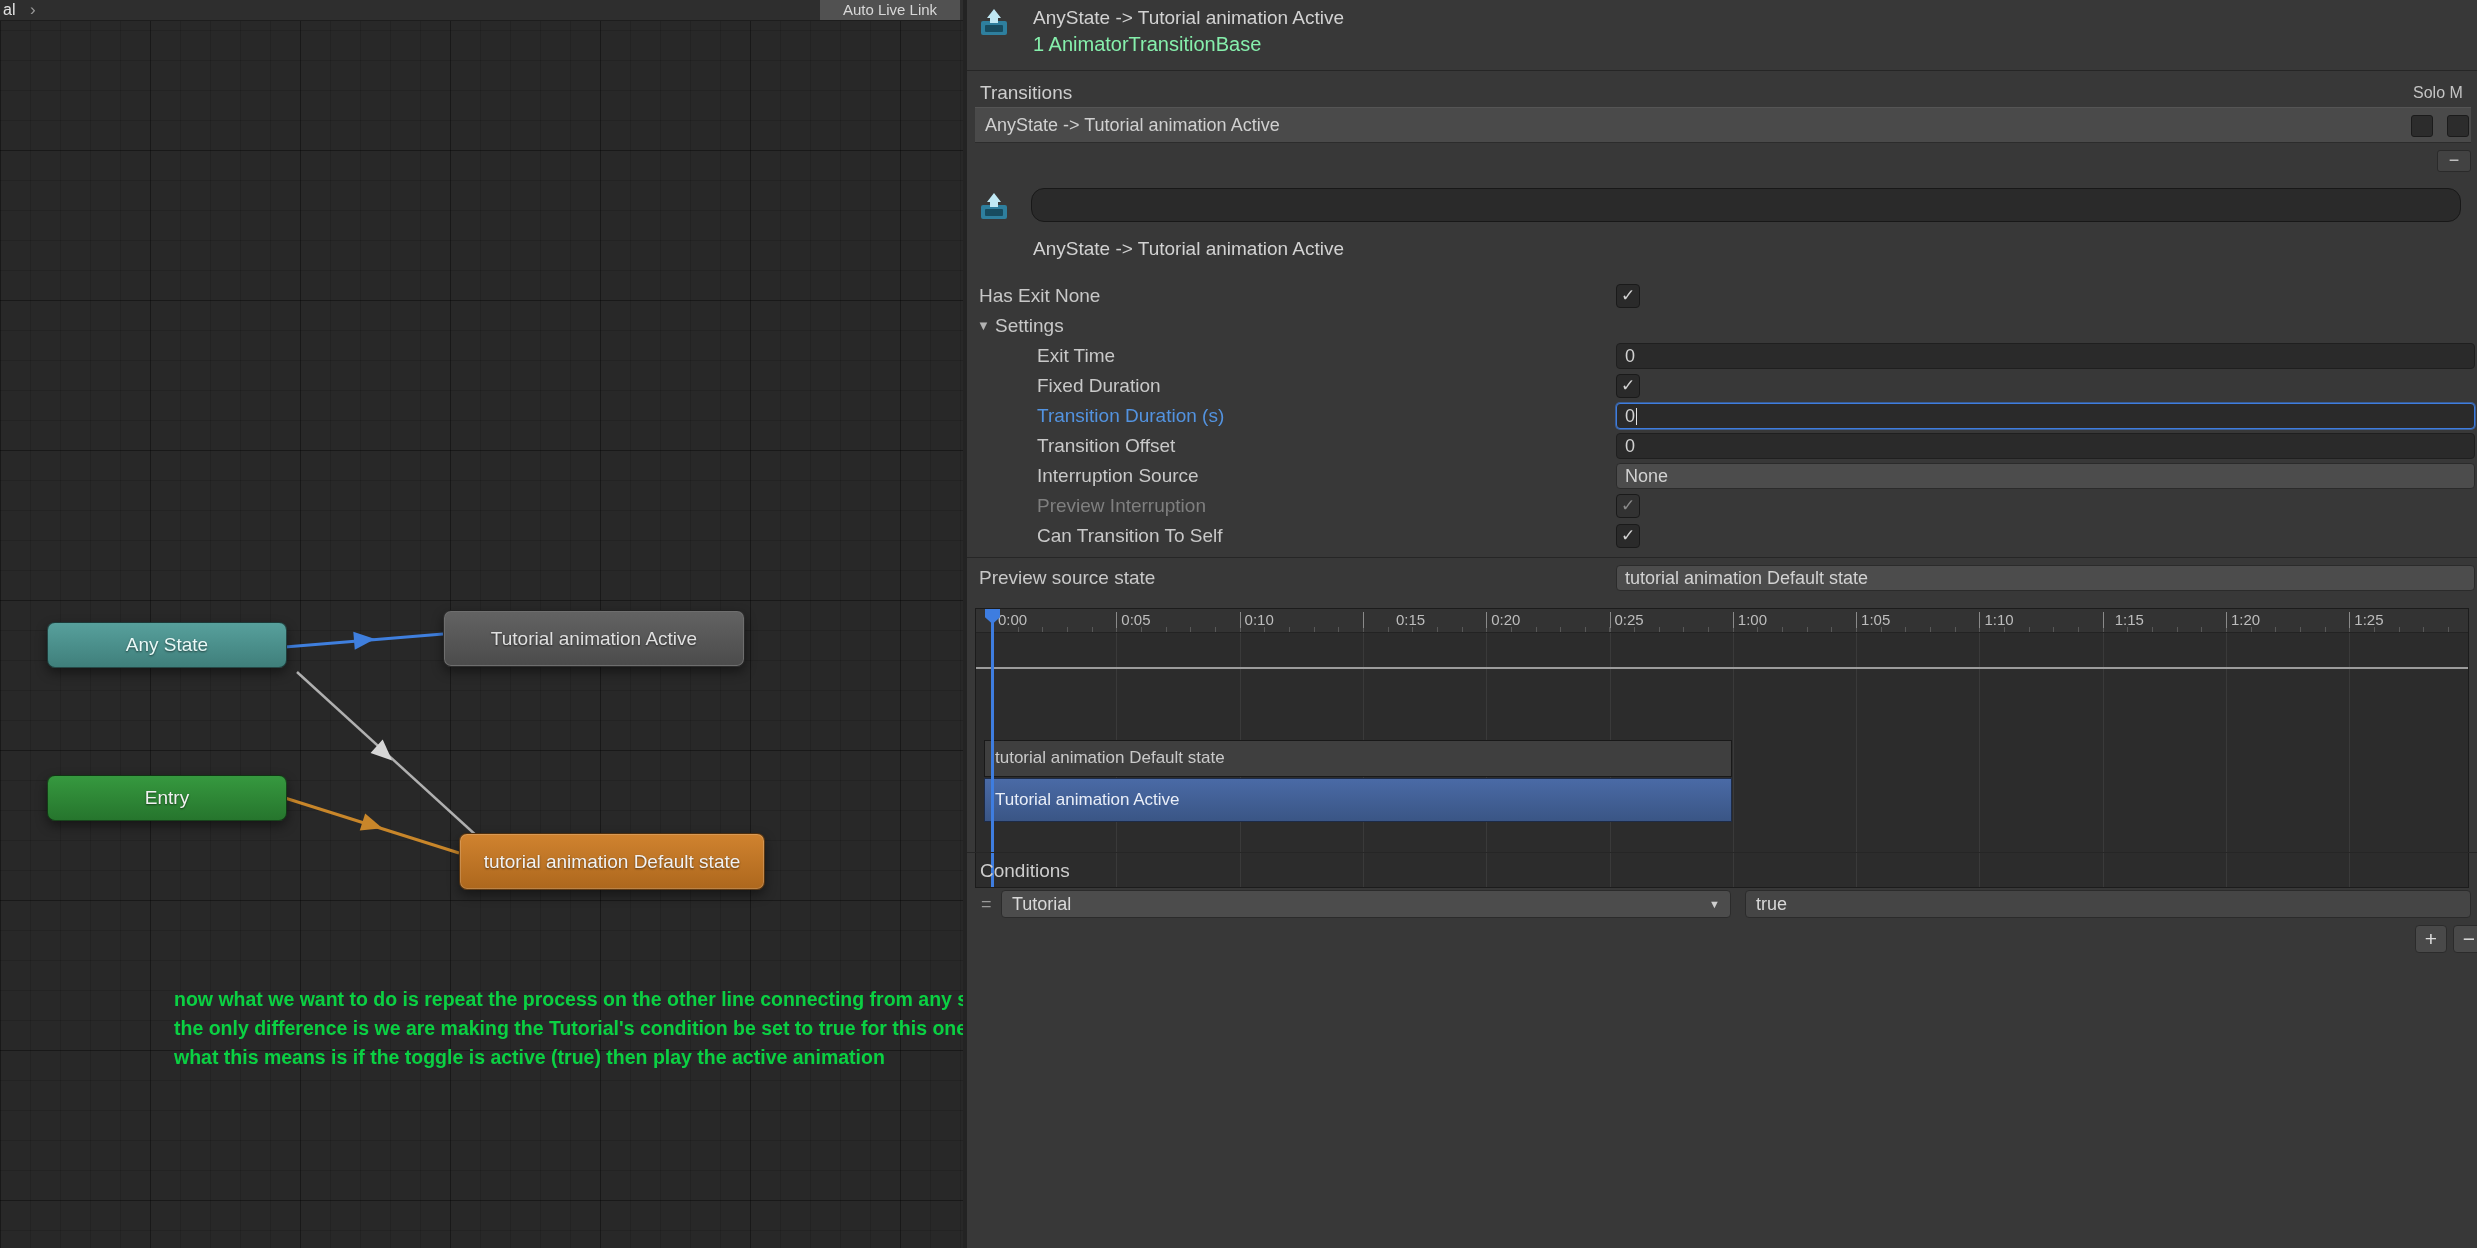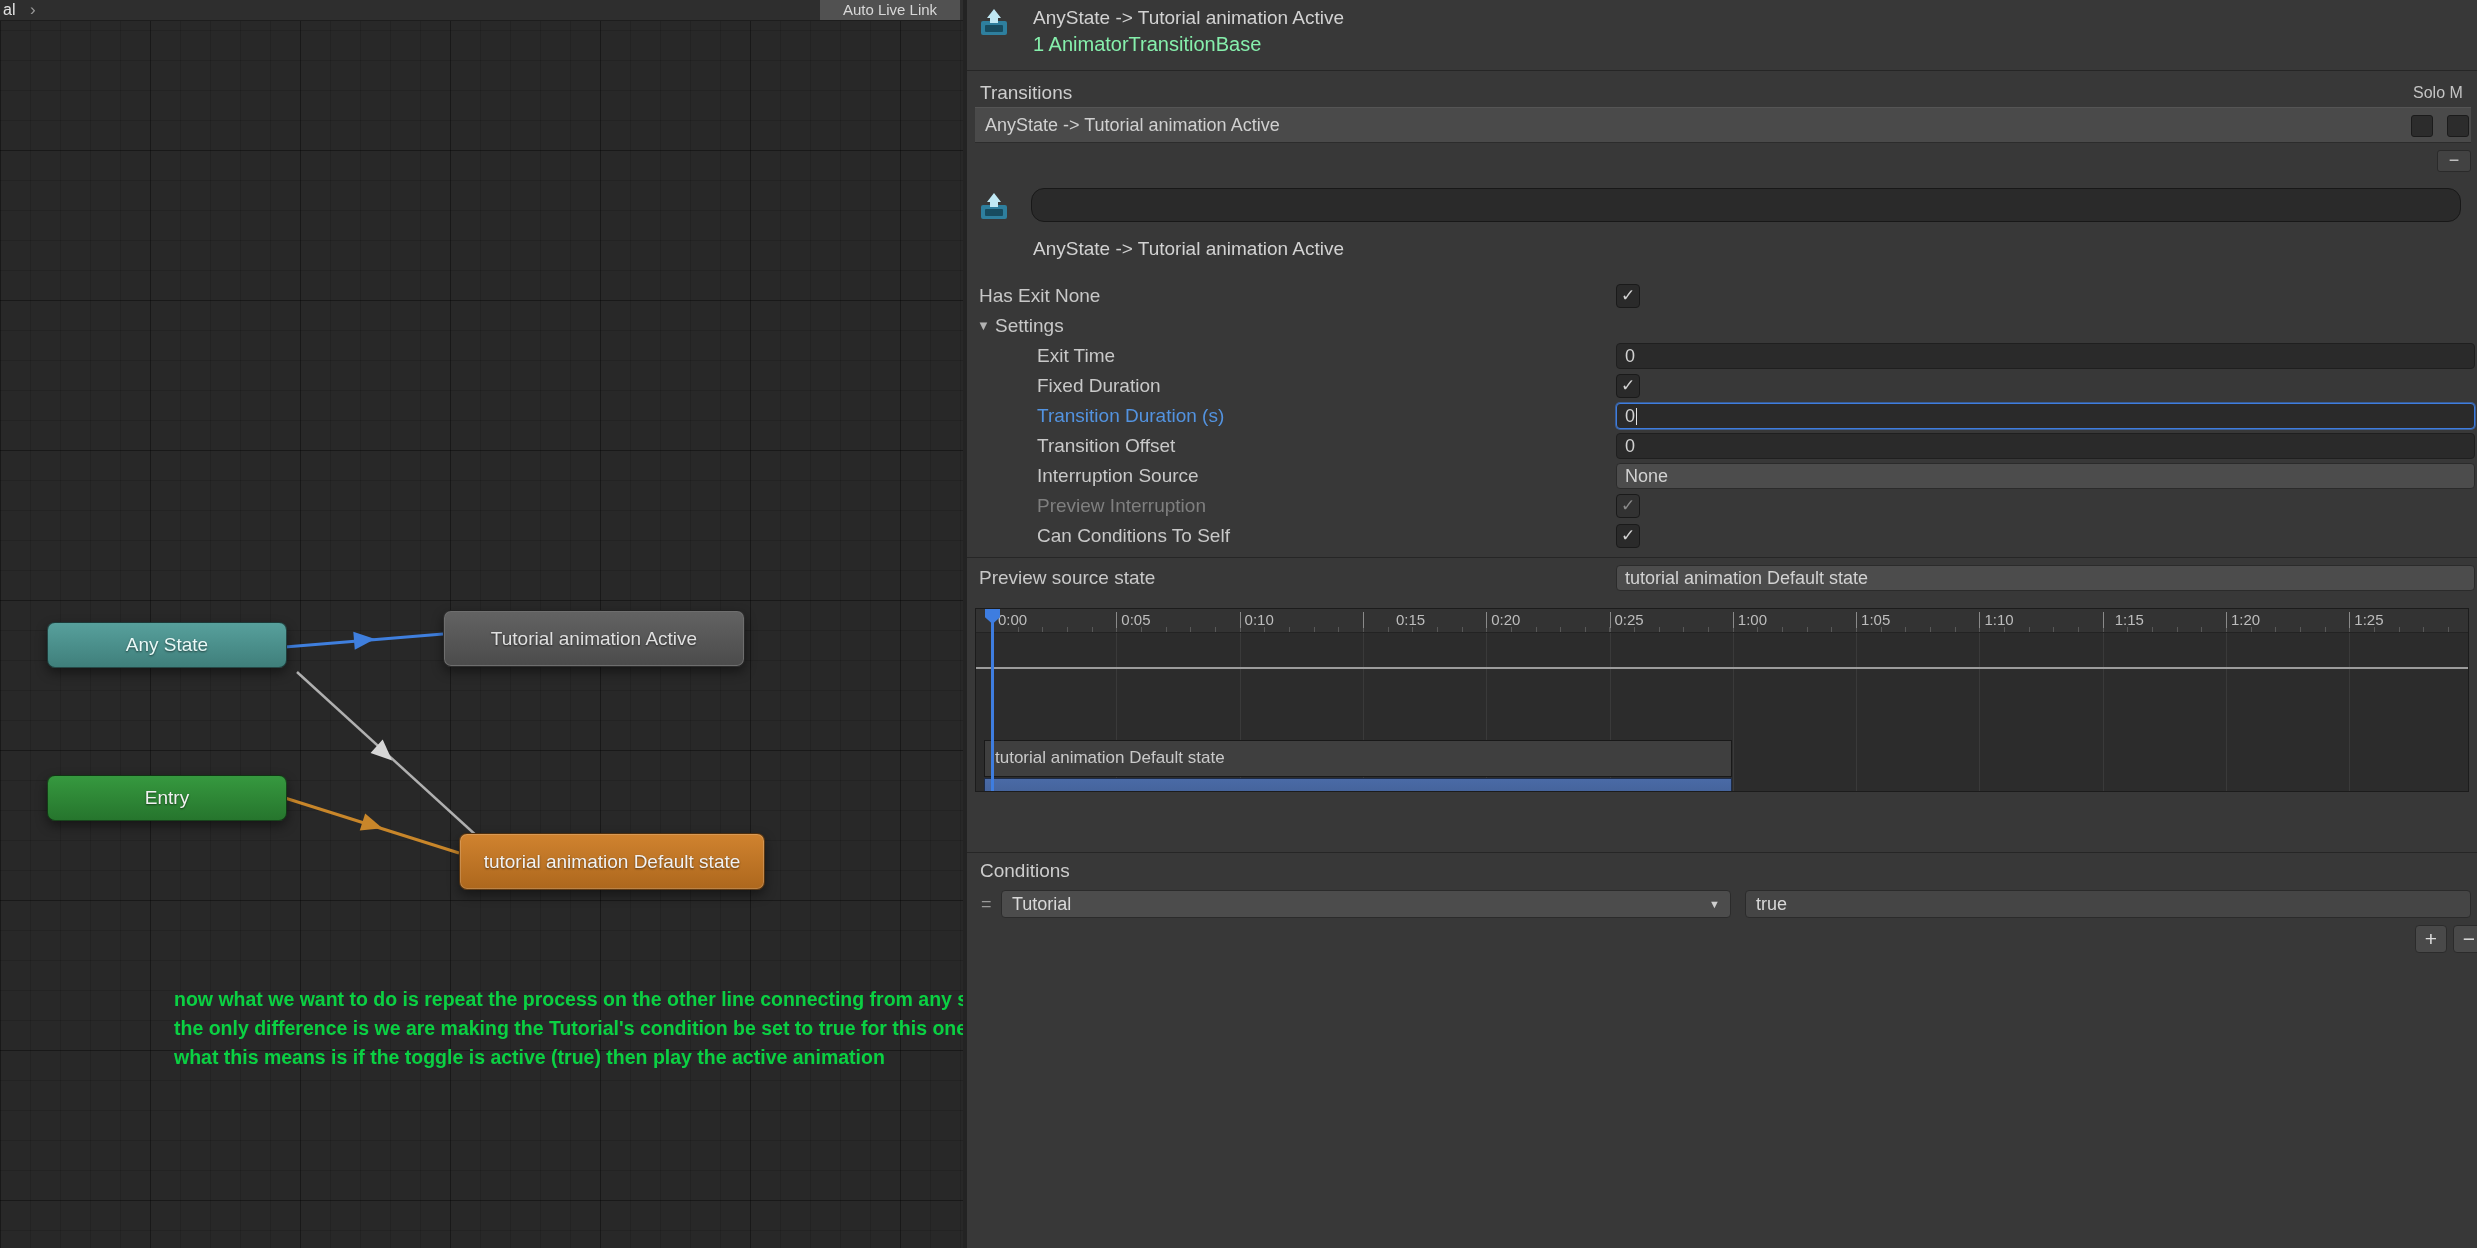--- a/index.html
+++ b/index.html
@@ -89,21 +89,21 @@
   .pcheck{position:absolute;left:649px;top:3px;width:24px;height:24px;background:#2a2a2a;border:1px solid #1a1a1a;
     border-radius:4px;text-align:center;line-height:22px;font-size:17px;color:#d2d2d2;box-sizing:border-box;}
   .pcheck.dim{color:#8a8a8a;background:#323232;}
   .pfield{position:absolute;left:649px;top:2px;width:859px;height:26px;background:#2a2a2a;border:1px solid #1f1f1f;
     border-radius:4px;box-sizing:border-box;font-size:18px;line-height:24px;color:#d2d2d2;padding-left:8px;white-space:nowrap;}
   .pfield.dropdown{background:#4c4c4c;border-color:#2b2b2b;}
   #duration-field{border:1px solid #3e7de0;box-shadow:0 0 0 1px rgba(62,125,224,.55);}
   .caret{display:inline-block;width:1px;height:17px;background:#e6e6e6;vertical-align:-3px;margin-left:1px;}
 
   
-  #timeline{position:absolute;left:8px;top:608px;width:1494px;height:184px;background:#2c2c2c;
+  #timeline{position:absolute;left:8px;top:608px;width:1494px;height:280px;background:#2c2c2c;
     border:1px solid #1c1c1c;box-sizing:border-box;overflow:hidden;}
   #timeline-ruler{position:absolute;left:0;top:0;width:100%;height:24px;background-color:#333333;
     background-image:repeating-linear-gradient(90deg,#585858 0 1px,transparent 1px 24.66px);
     background-size:1479px 6px;background-position:17px 18px;background-repeat:no-repeat;
     border-bottom:1px solid #232323;box-sizing:border-box;}
   .tl-label{position:absolute;top:3px;height:16px;line-height:16px;font-size:15px;color:#bdbdbd;
     border-left:1px solid #8a8a8a;padding-left:4px;white-space:nowrap;}
   .tl-grid{position:absolute;top:24px;bottom:0;width:1px;background:#3a3a3a;}
   #blend-line{position:absolute;left:0;top:58px;width:100%;height:2px;background:#9c9c9c;}
   .tl-bar{position:absolute;left:8px;width:748px;box-sizing:border-box;padding-left:10px;white-space:nowrap;overflow:hidden;}
@@ -231,21 +231,21 @@
     <span class="plabel sub">Interruption Source</span>
     <span class="pfield dropdown">None</span>
   </div>
 
   <div class="prop-row" id="row-ordered">
     <span class="plabel sub dim">Preview Interruption</span>
     <span class="pcheck dim">✓</span>
   </div>
 
   <div class="prop-row" id="row-self">
-    <span class="plabel sub">Can Conditions To Self</span>
+    <span class="plabel sub">Can Transition To Self</span>
     <span class="pcheck">✓</span>
   </div>
 
   <div class="divider" id="divider-2"></div>
 
   <div class="prop-row" id="row-preview">
     <span class="plabel">Preview source state</span>
     <span class="pfield dropdown">tutorial animation Default state</span>
   </div>
 

